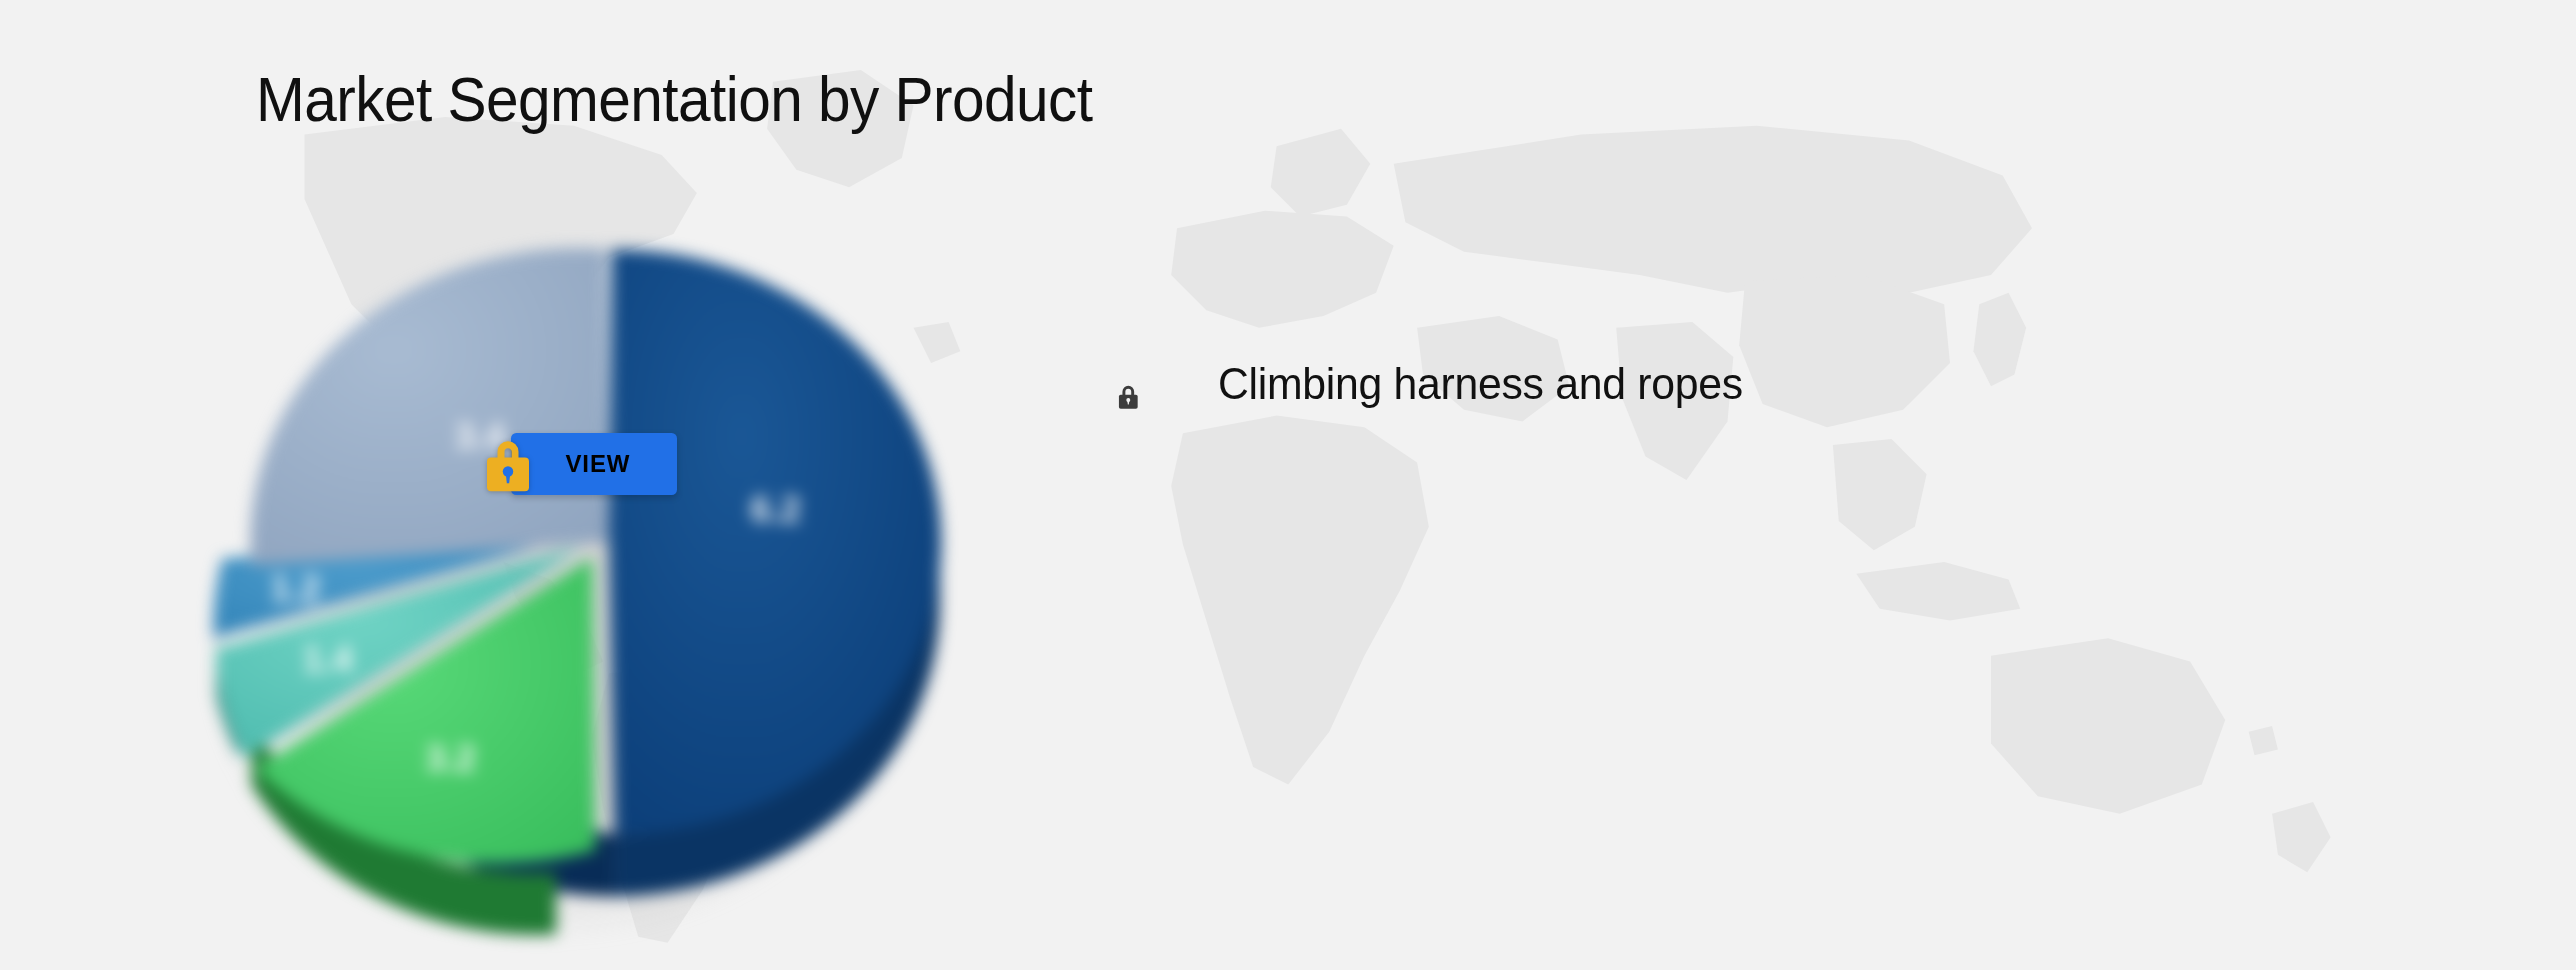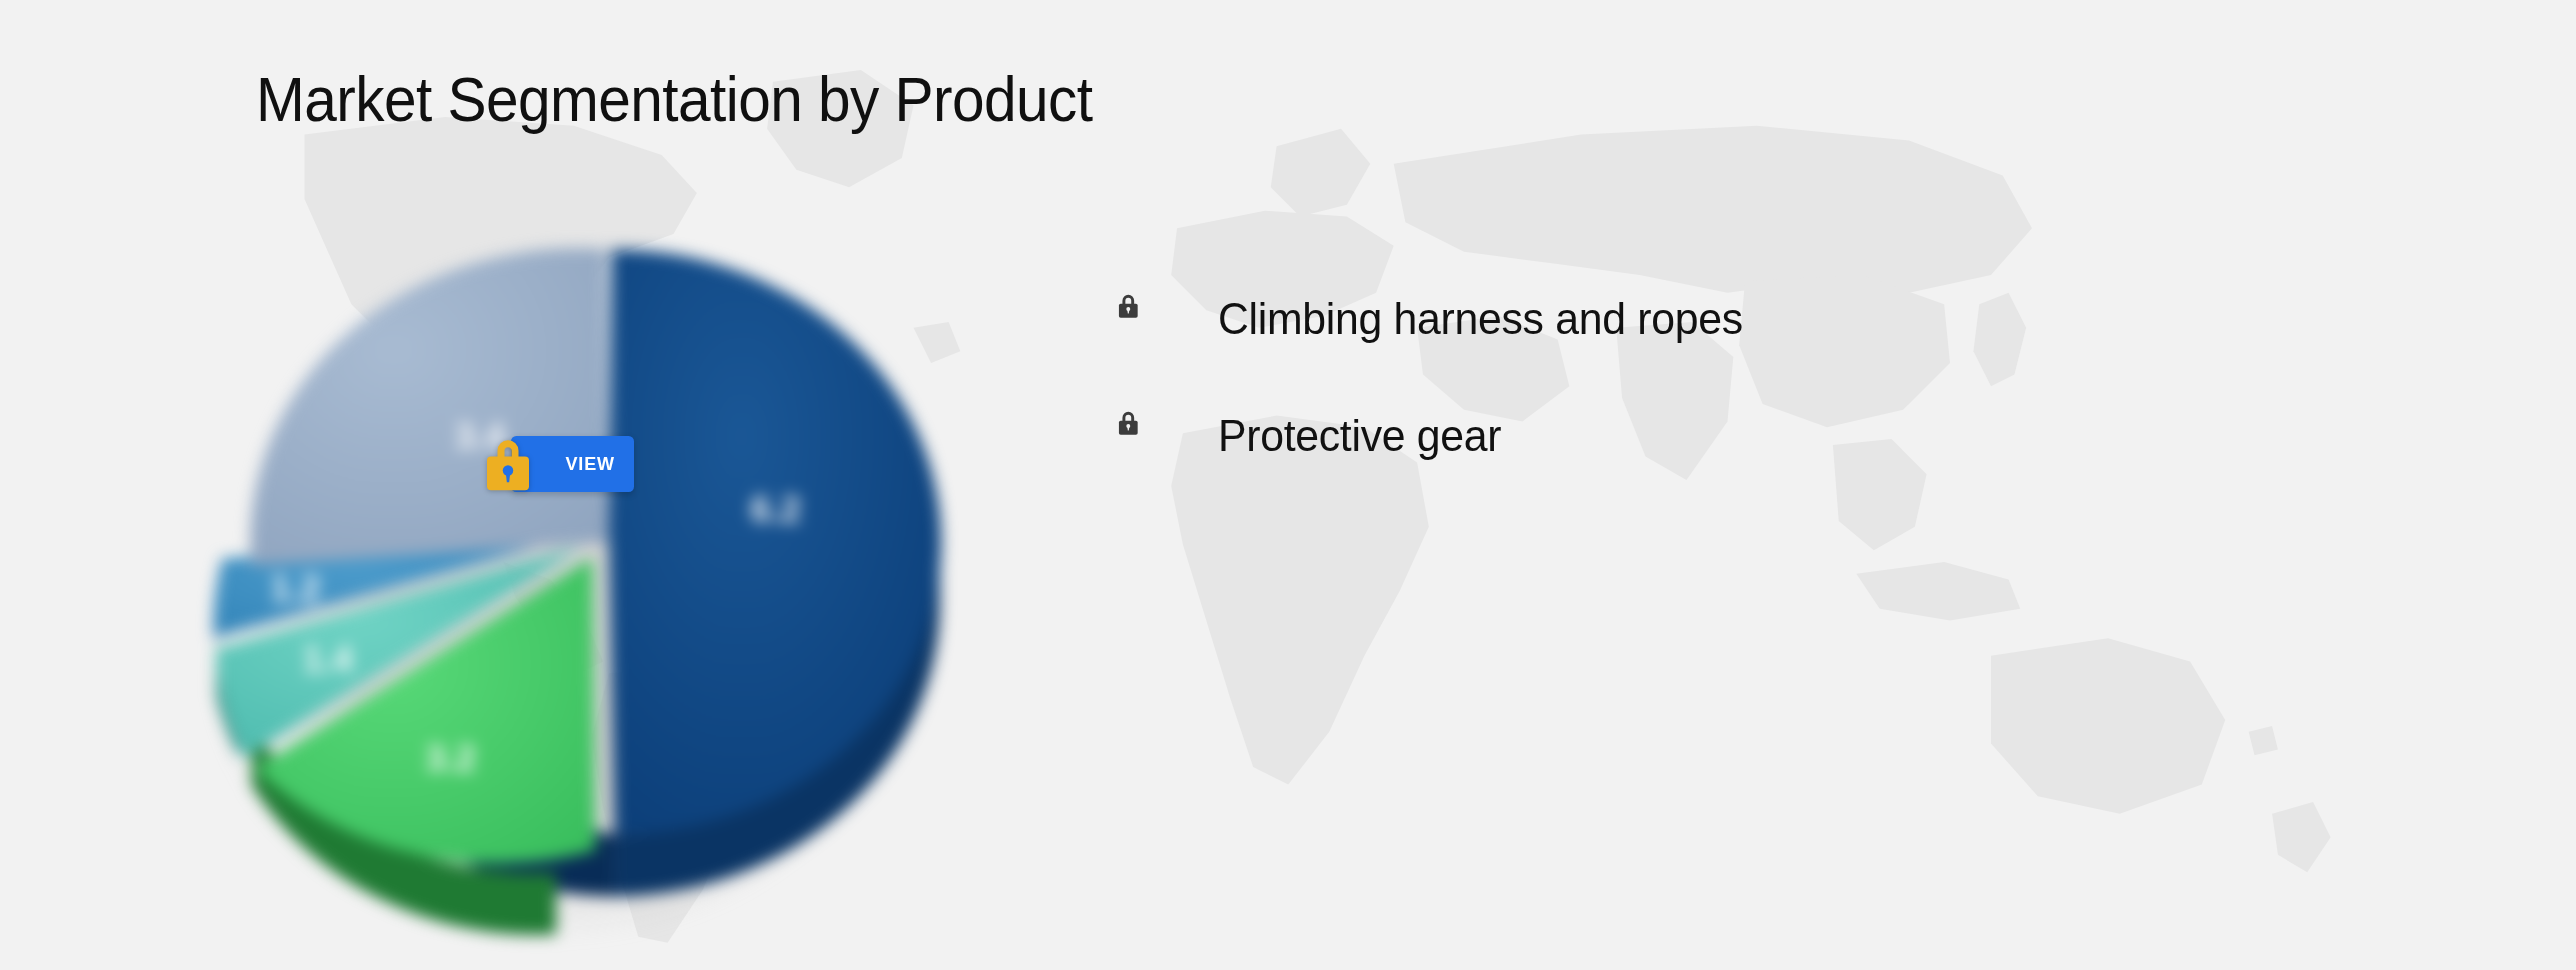--- a/index.html
+++ b/index.html
@@ -50,36 +50,36 @@
     position:absolute;left:480px;top:433px;
     z-index:20;display:flex;align-items:center;
   }
   #view-lock-icon{
     position:relative;z-index:2;width:56px;height:61px;
     margin-right:-24.6px;display:block;
     filter:drop-shadow(0 1.8px 2.9px rgba(0,0,0,.25));
   }
   #view-button{
     position:relative;z-index:1;
-    background:#2170e7;color:#ffffff;
+    background:#2170e7;color:#000000;
     border:none;border-radius:5.3px;
-    padding:19px 19px 19px 54px;
-    font-family:"Liberation Sans", sans-serif;
-    font-size:18px;font-weight:700;letter-spacing:0.9px;
+    padding:19px 47px 19px 54px;
+    font-family:"Liberation Sans", sans-serif;
+    font-size:24px;font-weight:700;letter-spacing:0.9px;
     cursor:pointer;line-height:1;
     box-shadow:0 2.3px 5.9px rgba(0,0,0,.18);
   }
 
   
   #legend{
     position:absolute;left:1116px;top:293px;
     z-index:6;display:flex;flex-direction:column;
   }
   .legend-row{
-    display:flex;align-items:flex-start;
+    display:flex;align-items:flex-end;
     height:117px;
   }
   .legend-lock{
     width:24.6px;height:26px;flex:0 0 24.6px;
     margin-right:77px;display:block;
   }
   .legend-label{
     font-size:45px;font-weight:300;color:#111111;
     font-family:"Liberation Sans", sans-serif;
     letter-spacing:-0.3px;white-space:nowrap;
@@ -217,24 +217,15 @@
       <path d="M11 19 V13 a10 10 0 0 1 20 0 V19 h-5 V13 a5 5 0 0 0 -10 0 V19 Z" fill="#3c3c3c"></path>
       <rect x="5" y="18" width="32" height="24" rx="3" fill="#3c3c3c"></rect>
       <circle cx="21" cy="27" r="3.4" fill="#f2f2f2"></circle>
       <path d="M19.2 28 h3.6 l-1 7 h-1.6 Z" fill="#f2f2f2"></path>
     </svg>
     <span class="legend-label">Climbing harness and ropes</span>
   </div>
 
 
 
-  <div class="legend-row">
-    <svg class="legend-lock" viewBox="0 0 42 44" aria-hidden="true">
-      <path d="M11 19 V13 a10 10 0 0 1 20 0 V19 h-5 V13 a5 5 0 0 0 -10 0 V19 Z" fill="#3c3c3c"></path>
-      <rect x="5" y="18" width="32" height="24" rx="3" fill="#3c3c3c"></rect>
-      <circle cx="21" cy="27" r="3.4" fill="#f2f2f2"></circle>
-      <path d="M19.2 28 h3.6 l-1 7 h-1.6 Z" fill="#f2f2f2"></path>
-    </svg>
-    <span class="legend-label">Protective gear</span>
-  </div>
 
 </div>
 
 
 </body></html>

